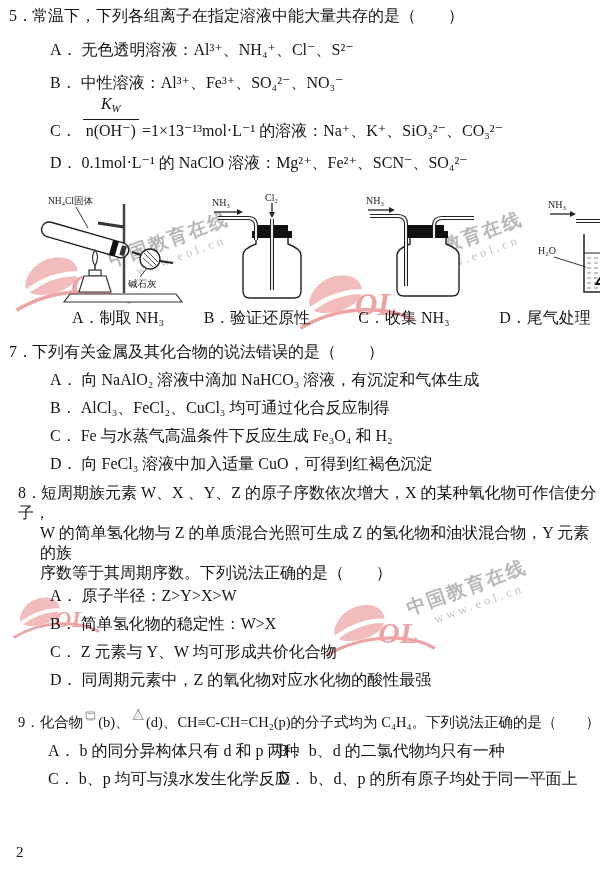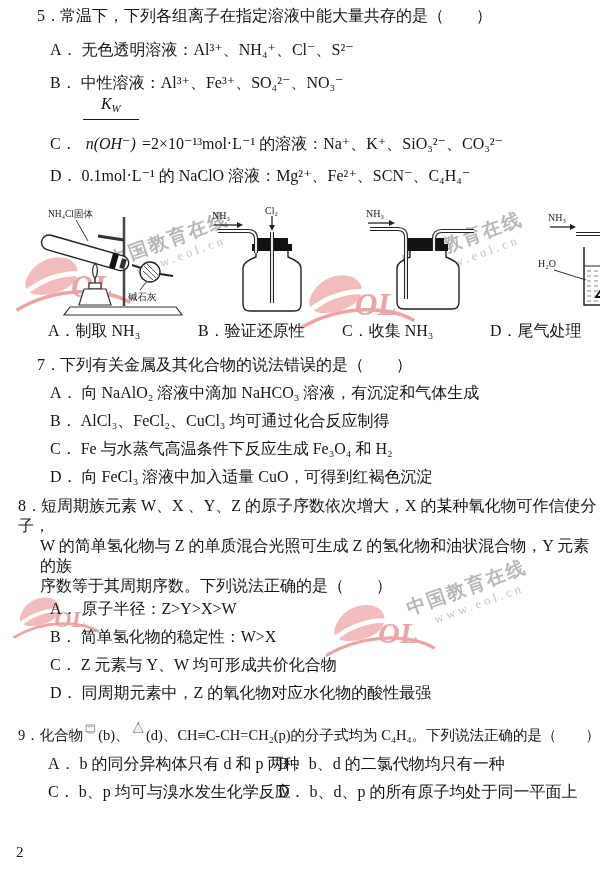--- a/index.html
+++ b/index.html
@@ -2,42 +2,42 @@
 <html><head>
 <meta charset="utf-8">
 <style>
   html,body{margin:0;padding:0;}
   body{
     width:600px;height:873px;background:#ffffff;position:relative;overflow:hidden;
     font-family:"Liberation Serif","DejaVu Serif",serif;
     color:#151515;font-size:16px;line-height:19px;
   }
   .content{position:relative;z-index:1;padding-top:6px;}
-  .stem{margin:0;padding-left:60px;text-indent:-23px;}
+  .stem{margin:0;padding-left:32px;text-indent:-23px;}
   .qnum{display:inline-block;width:23px;text-indent:0;}
   .opt{margin:0 0 9px 50px;white-space:nowrap;}
   .olabel{margin-right:4px;}
   section{margin:0;}
   
   #q5 .stem{margin-bottom:15px;}
   #q5 .opt{margin-bottom:14px;}
   #q5 .opt-c{margin-top:27px;margin-bottom:13px;}
   sub{font-size:0.68em;vertical-align:-0.25em;}
   .frac{display:inline-block;position:relative;margin:0 3px 0 2px;}
-  .fden{display:inline-block;border-top:1px solid #151515;padding:14px 3px 0;font-style:italic;}
+  .fden{display:inline-block;border-top:1px solid #151515;padding:1px 3px 0;}
   .fnum{position:absolute;bottom:100%;left:50%;transform:translateX(-50%);
         font-style:italic;white-space:nowrap;padding-bottom:1px;}
   
   #q6{margin-top:20px;}
   #q6 .stem{margin-bottom:4px;}
   .diagrams{display:flex;height:113px;padding-left:28px;gap:22px;}
   .dcell{flex:none;}
   .dcell.a{width:160px;} .dcell.b{width:128px;} .dcell.c{width:150px;} .dcell.d{width:134px;}
   .dlabels{display:flex;padding-left:28px;margin-top:3px;height:20px;}
-  .dlabels span{flex:none;white-space:nowrap;}
+  .dlabels span{flex:none;white-space:nowrap;text-align:center;}
   .dl-a{width:160px;padding-left:20px;box-sizing:border-box;}
   .dl-b{width:128px;padding-left:10px;box-sizing:border-box;}
   .dl-c{width:150px;padding-left:26px;box-sizing:border-box;}
   .dl-d{width:134px;padding-left:24px;box-sizing:border-box;}
   
   #q7{margin-top:14px;} #q7 .stem{margin-bottom:9px;}
   #q8{margin-top:10px;} #q8 .stemline{line-height:20px;padding-left:40px;}
   #q8 .stemline.first{padding-left:18px;}
   #q8 .opts{margin-top:3px;}
   
@@ -108,23 +108,23 @@
   <div class="wm-url">www.eol.cn</div>
 </div>
 
 <div class="content">
 
   <section id="q5">
     <p class="stem"><span class="qnum">5．</span><span>常温下，下列各组离子在指定溶液中能大量共存的是（　　）</span></p>
     <p class="opt"><span class="olabel">A．</span><span>无色透明溶液：Al³⁺、NH₄⁺、Cl⁻、S²⁻</span></p>
     <p class="opt"><span class="olabel">B．</span><span>中性溶液：Al³⁺、Fe³⁺、SO₄²⁻、NO₃⁻</span></p>
     <p class="opt opt-c">
-      <span class="olabel">C．</span><span class="frac"><span class="fnum"><span>K</span><sub>W</sub></span><span class="fden">n(OH⁻)</span></span><span>=2×10⁻¹³mol·L⁻¹ 的溶液：Na⁺、K⁺、SiO₃²⁻、CO₃²⁻</span>
+      <span class="olabel">C．</span><span class="frac"><span class="fnum"><span>K</span><sub>W</sub></span><span class="fden">n(OH⁻)</span></span><span>=1×13⁻¹³mol·L⁻¹ 的溶液：Na⁺、K⁺、SiO₃²⁻、CO₃²⁻</span>
     </p>
-    <p class="opt"><span class="olabel">D．</span><span>0.1mol·L⁻¹ 的 NaClO 溶液：Mg²⁺、Fe²⁺、SCN⁻、C₄H₄⁻</span></p>
+    <p class="opt"><span class="olabel">D．</span><span>0.1mol·L⁻¹ 的 NaClO 溶液：Mg²⁺、Fe²⁺、SCN⁻、SO₄²⁻</span></p>
   </section>
 
   <section id="q6">
 
     <div class="diagrams">
 
       <div class="dcell a">
         <svg width="160" height="113" viewBox="0 0 160 113">
           <text x="20" y="12" font-size="9.5" fill="#222">NH₄Cl固体</text>
           <line x1="48" y1="15" x2="60" y2="36" stroke="#333" stroke-width="1"></line>

